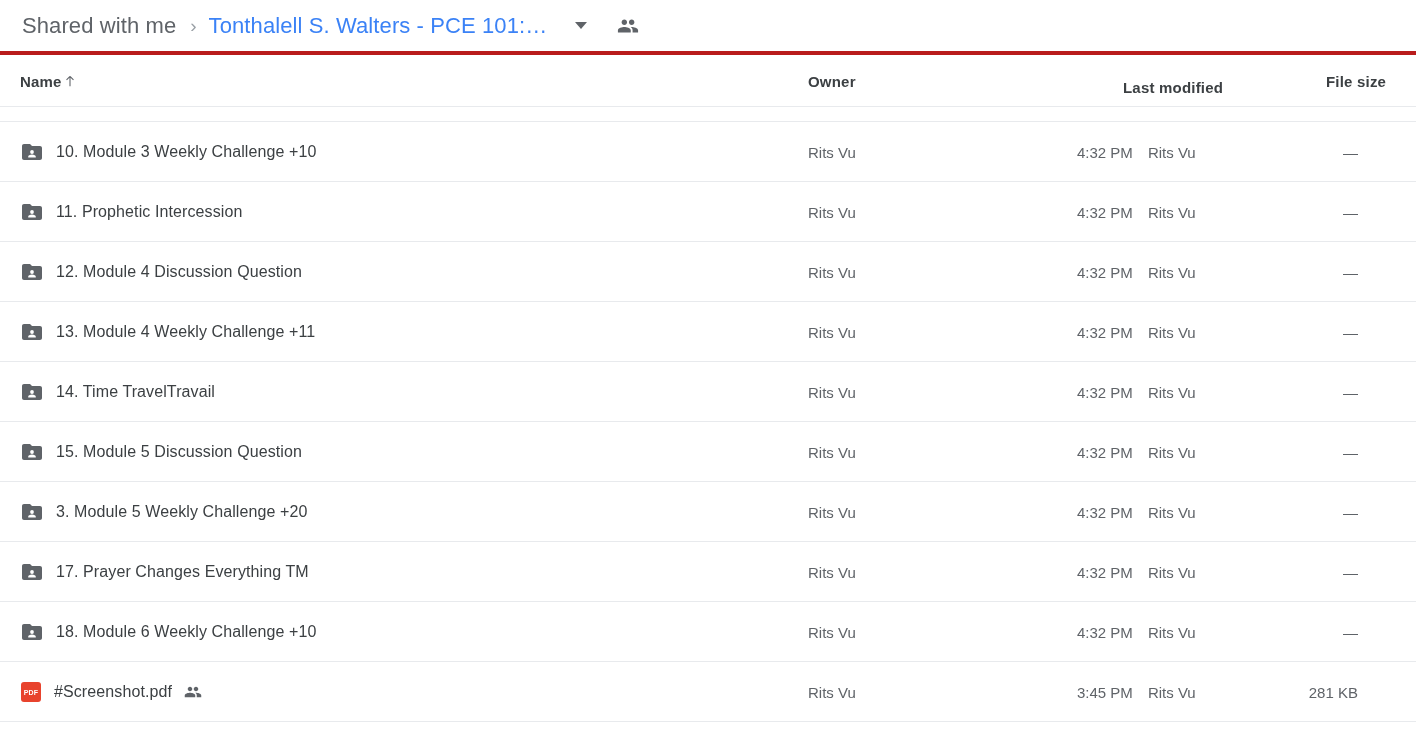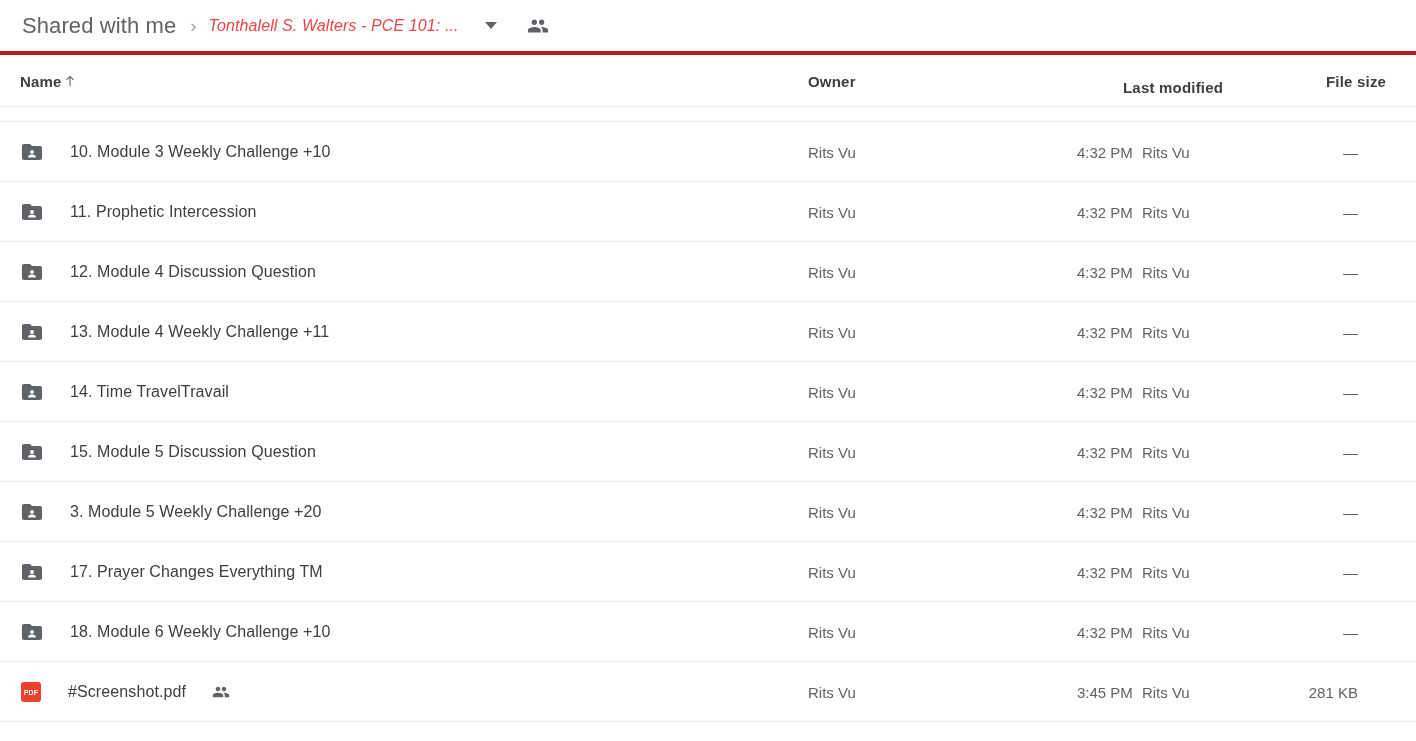--- a/index.html
+++ b/index.html
@@ -28,28 +28,27 @@
     white-space: nowrap;
   }
   .crumb-sep {
     margin: 0 12px 0 14px;
     color: #9aa0a6;
     font-size: 19px;
     line-height: 1;
     display: inline-block;
   }
   .crumb-current {
-    font-size: 16px;
-    color: #ef4444;
+    font-size: 22px;
+    color: #3b82f6;
     letter-spacing: .1px;
     white-space: nowrap;
     max-width: 340px;
     overflow: hidden;
     text-overflow: ellipsis;
-    font-style: italic;
   }
   .crumb-caret {
     width: 36px;
     height: 36px;
     margin-left: 14px;
     display: flex;
     align-items: center;
     justify-content: center;
     border-radius: 50%;
   }
@@ -119,21 +118,21 @@
     position: absolute;
     left: 0; right: 0; bottom: 0;
     height: 1px;
     background: #e8eaed;
   }
   .cell-name {
     position: absolute;
     left: 20px;
     display: flex;
     align-items: center;
-    gap: 26px;
+    gap: 12px;
     max-width: 760px;
   }
   .name-text {
     font-size: 16px;
     color: #3c4043;
     letter-spacing: .1px;
     white-space: nowrap;
   }
   .cell-owner {
     position: absolute;
@@ -143,21 +142,21 @@
     white-space: nowrap;
   }
   .cell-modified {
     position: absolute;
     left: 1077px;
     width: 200px;
     font-size: 15px;
     color: #5f6368;
     white-space: nowrap;
   }
-  .cell-modified .mtime { margin-right: 9px; }
+  .cell-modified .mtime { margin-right: 15px; }
   .cell-size {
     position: absolute;
     left: 1290px;
     width: 68px;
     text-align: right;
     font-size: 15px;
     color: #5f6368;
     white-space: nowrap;
   }
 

